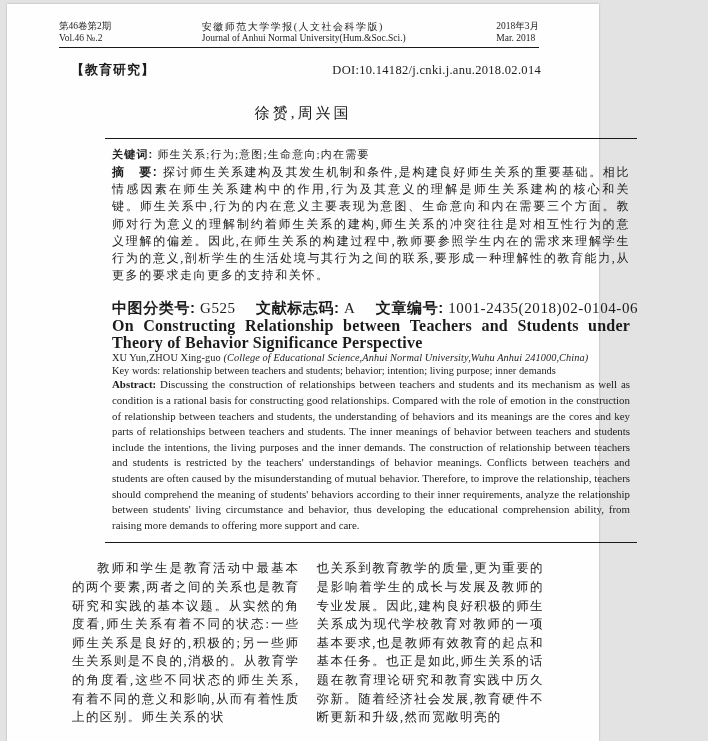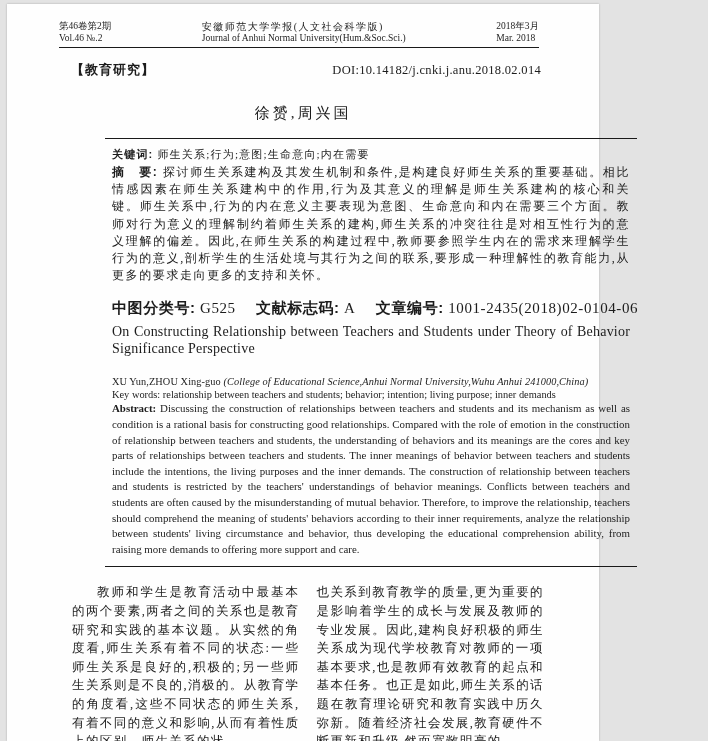--- a/index.html
+++ b/index.html
@@ -26,22 +26,22 @@
   .authors{margin-top:25px;text-align:center;font-size:15px;letter-spacing:3px;}
   .affiliation{margin-top:7px;text-align:center;font-size:10.5px;letter-spacing:.5px;color:#2a2a2a;}
 
   
   .abstract-box{margin:15px 0 0 98px;width:532px;box-sizing:border-box;border-top:1.2px solid #1a1a1a;border-bottom:1.2px solid #1a1a1a;padding:7px 7px 9px;}
   .label-cn{font-family:"Liberation Sans",sans-serif;font-weight:bold;}
   .kw-line{font-size:11px;line-height:17px;letter-spacing:1.2px;}
   .cn-abstract{font-size:12px;line-height:17.2px;letter-spacing:1.6px;text-align:justify;margin-top:1px;}
   .meta-line{font-size:15px;line-height:17px;letter-spacing:.6px;margin-top:15px;white-space:nowrap;}
   .meta-line .meta-item{margin-right:16px;}
-  .en-title{margin-top:6px;font-weight:normal;font-size:14px;line-height:17px;text-align:justify;letter-spacing:.2px;}
-  .en-authors{margin-top:19px;font-size:10.3px;white-space:nowrap;letter-spacing:.1px;}
+  .en-title{font-weight:bold;font-size:16px;line-height:17px;text-align:justify;letter-spacing:.2px;}
+  .en-authors{margin-top:1px;font-size:10.3px;white-space:nowrap;letter-spacing:.1px;}
   .en-authors .aff{font-style:italic;}
   .en-kw{margin-top:2px;font-size:10.4px;white-space:nowrap;}
   .en-kw .label-en{font-weight:normal;}
   .en-abstract{font-size:10.9px;line-height:15.6px;text-align:justify;margin-top:1px;}
   .en-abstract .label-en{font-weight:bold;}
 
   
   .columns{display:flex;gap:17px;margin:16px 55px 0 65px;}
   .col{flex:1;font-size:12.5px;line-height:18.6px;letter-spacing:1.4px;text-align:justify;}
   .col p{margin:0;}

